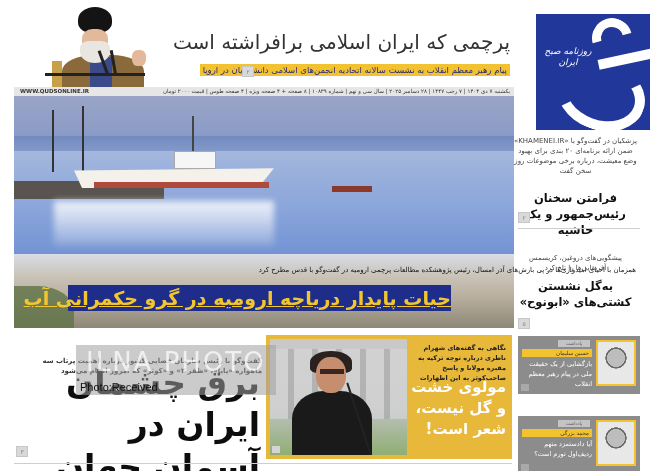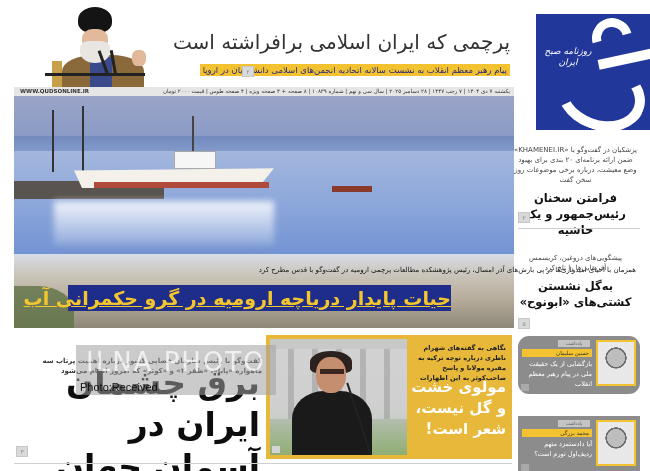--- a/index.html
+++ b/index.html
@@ -138,30 +138,30 @@
   <div class="hull"></div>
   <div class="cabin"></div>
   <div class="boat"></div>
   <div class="refl"></div>
   <div class="salt"></div>
   <div class="grass"></div>
 </div>
 <div class="abs lake-kicker rtl">همزمان با احیای امیدواری‌ها در پی بارش‌های آذر امسال، رئیس پژوهشکده مطالعات پرچمی ارومیه در گفت‌وگو با قدس مطرح کرد</div>
 <div class="abs lake-headline">حیات پایدار دریاچه ارومیه در گرو حکمرانی آب</div>
 
-<div class="abs r-kicker" style="top:145px;margin-left:19px;">پزشکیان در گفت‌وگو با «KHAMENEI.IR» ضمن ارائه برنامه‌ای ۲۰ بندی برای بهبود وضع معیشت، درباره برخی موضوعات روز سخن گفت</div>
+<div class="abs r-kicker" style="top:136px;margin-left:19px;">پزشکیان در گفت‌وگو با «KHAMENEI.IR» ضمن ارائه برنامه‌ای ۲۰ بندی برای بهبود وضع معیشت، درباره برخی موضوعات روز سخن گفت</div>
 <div class="abs r-headline" style="top:190px;text-align:center;">فرامتن سخنان رئیس‌جمهور و یک حاشیه</div>
 <div class="abs page-badge" style="left:518px; top:212px;">۲</div>
 <div class="abs divider" style="left:518px; top:228px; width:122px;"></div>
 
 <div class="abs r-kicker" style="top:253px;">پیشگویی‌های دروغین، کریسمس آفریقایی‌ها را تلخ کرد</div>
 <div class="abs r-headline" style="top:278px;">به‌گل نشستن کشتی‌های «ابونوح»</div>
 <div class="abs page-badge" style="left:518px; top:318px;">۵</div>
 
-<div class="abs op" style="top:336px;border-radius:11px;">
+<div class="abs op" style="top:336px;">
   <div class="tag">یادداشت</div>
   <div class="author">حسین سلیمان</div>
   <div class="title">بازگشایی از یک حقیقت ملی در پیام رهبر معظم انقلاب</div>
   <div class="photo">
       <div class="face"></div>
     </div>
   <div class="badge"></div>
 </div>
 <div class="abs op" style="top:397px;margin-top:19px;">
   <div class="tag">یادداشت</div>

